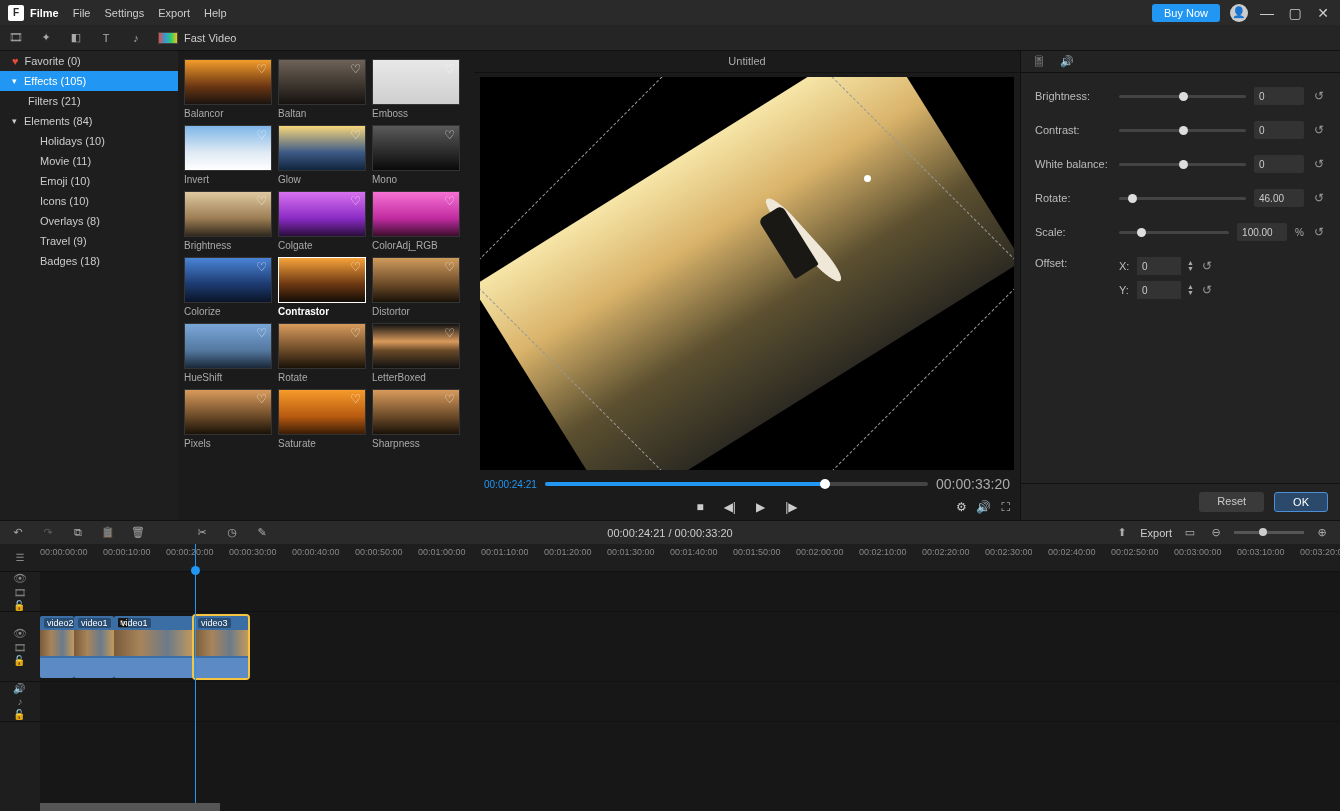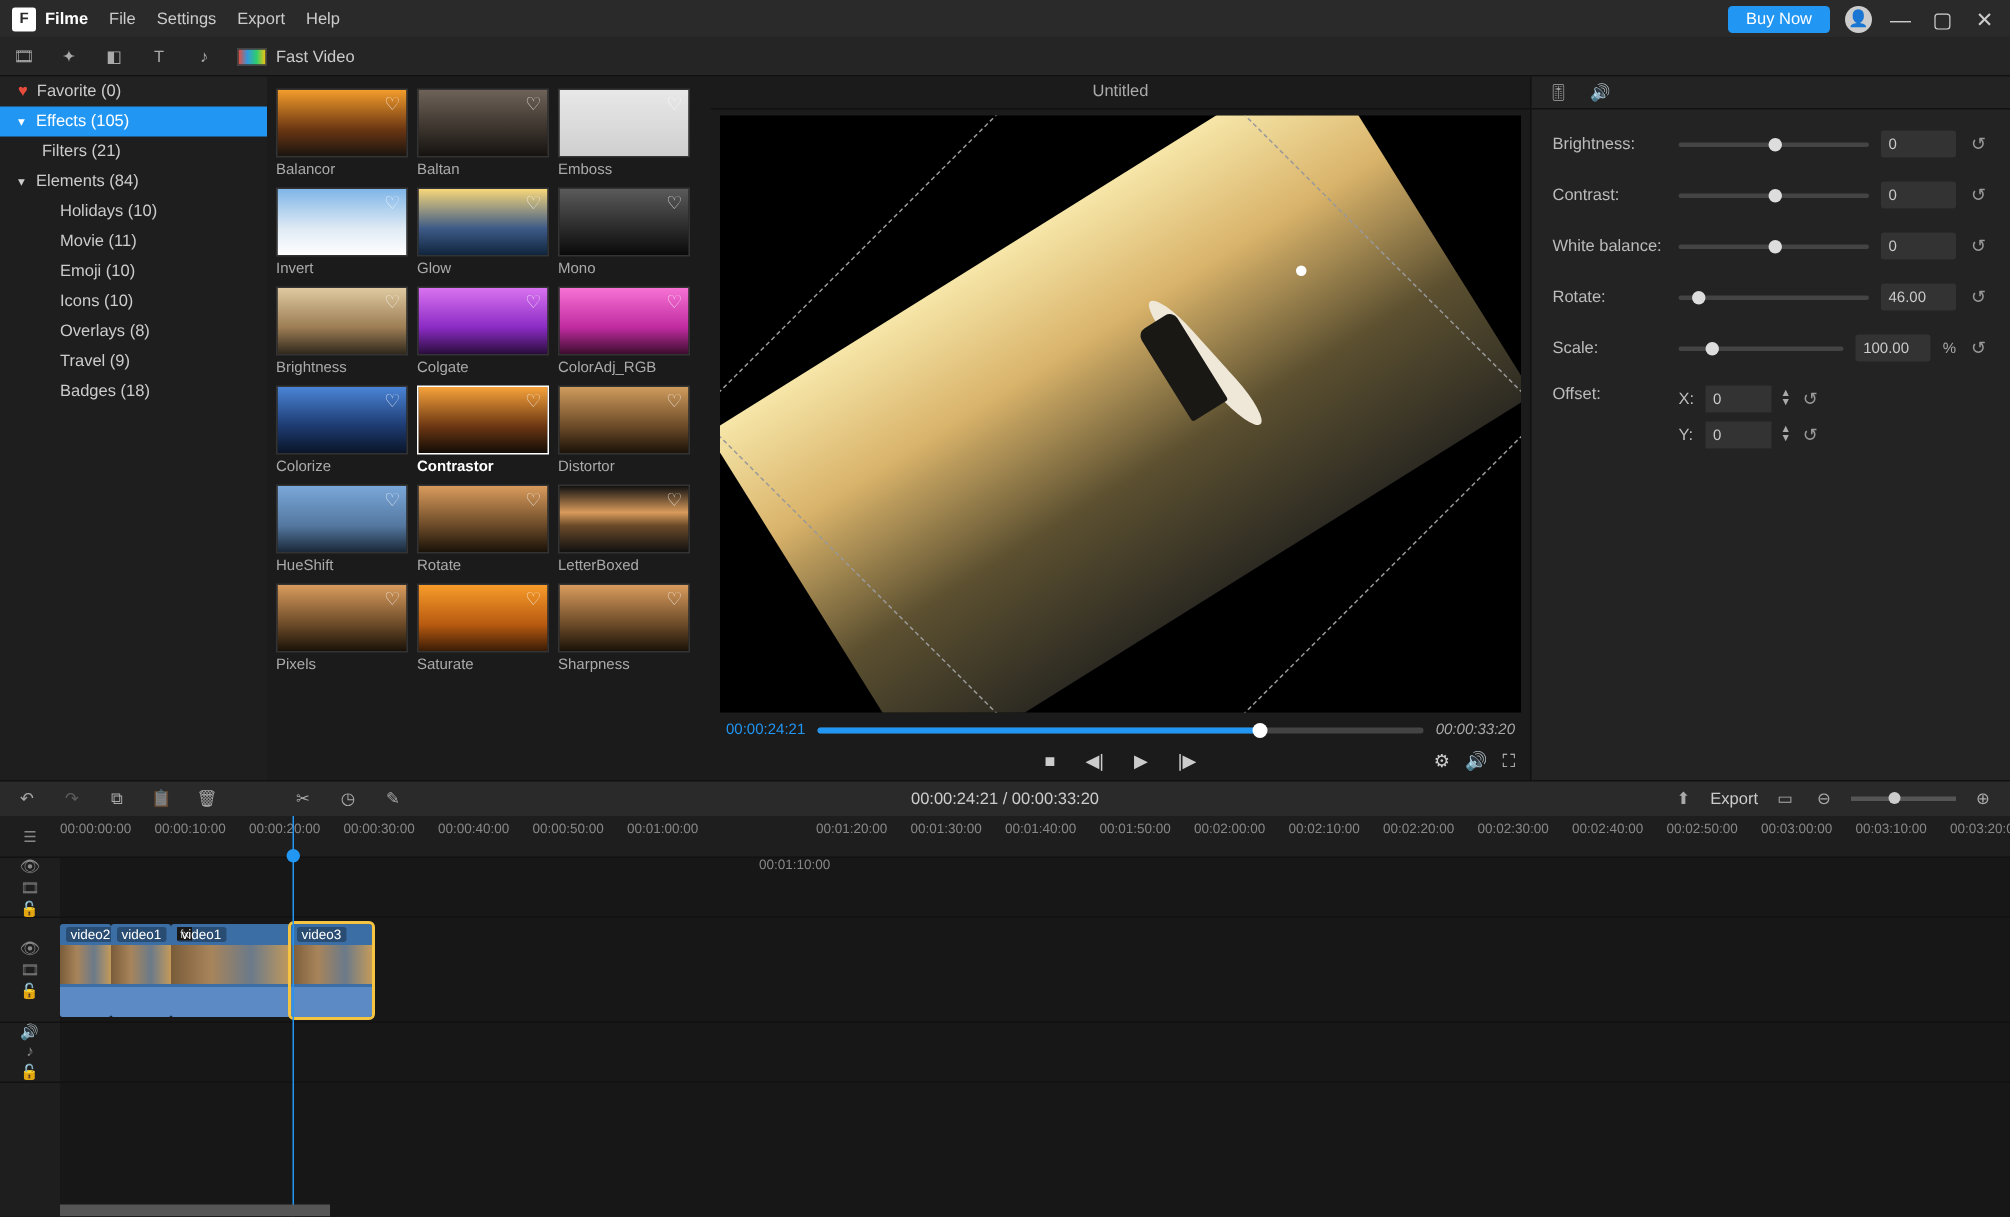--- a/index.html
+++ b/index.html
@@ -36,21 +36,21 @@
 .preview-panel { flex:1; background:#1b1b1b; display:flex; flex-direction:column; position:relative; }
 .preview-title { text-align:center; padding:4px; color:#aaa; height:22px; border-bottom:1px solid #111; }
 .preview-canvas { flex:1; position:relative; background:#000; margin:4px 6px 0 6px; overflow:hidden; }
 .video-box { position:absolute; left:50%; top:50%; width:480px; height:270px; transform:translate(-50%,-50%) rotate(-32deg); background:linear-gradient(180deg,#f6e6a8 0%,#d9b36a 30%,#5c5030 65%,#2c2a22 100%); }
 .surfer { position:absolute; left:58%; top:35%; width:28px; height:70px; background:#1a1814; border-radius:6px 6px 2px 2px; }
 .surfboard { position:absolute; left:62%; top:30%; width:16px; height:110px; background:#efe8d8; border-radius:50%/30%; transform:rotate(-10deg); }
 .crop-diamond { position:absolute; left:50%; top:50%; width:400px; height:400px; transform:translate(-50%,-50%) rotate(45deg); border:1px dashed #999; pointer-events:none; }
 .dot { position:absolute; width:7px; height:7px; background:#fff; border-radius:50%; left:72%; top:25%; }
 .preview-timebar { display:flex; align-items:center; padding:6px 10px; gap:8px; }
 .time-text { color:#2196f3; font-size:10px; }
-.time-end { color:#aaa; font-size:10px;font-style:italic; }
+.time-end { color:#aaa; font-size:14px; }
 .seek-track { flex:1; height:4px; background:#444; position:relative; border-radius:2px; }
 .seek-fill { position:absolute; height:100%; background:#2196f3; width:73%; border-radius:2px; }
 .seek-thumb { position:absolute; width:10px; height:10px; background:#fff; border-radius:50%; top:-3px; left:73%; margin-left:-5px; }
 .transport { display:flex; justify-content:center; gap:20px; padding:2px 10px 6px; position:relative; }
 .transport .ctrl { cursor:pointer; color:#ccc; font-size:12px; }
 .transport-right { position:absolute; right:10px; top:2px; display:flex; gap:10px; }
 .right-panel { width:320px; background:#232323; display:flex; flex-direction:column; border-left:1px solid #111; }
 .rp-tabs { display:flex; gap:12px; padding:4px 10px; border-bottom:1px solid #111; height:22px; align-items:center; }
 .rp-body { padding:14px 14px; flex:1; }
 .prop-row { display:flex; align-items:center; margin-bottom:16px; gap:8px; }
@@ -372,20 +372,24 @@
             <div class="xy-box">0</div>
             <div class="stepper">
                 <span>▲</span>
                 <span>▼</span>
               </div>
             <div class="reset">↺</div>
           </div>
         </div>
       </div>
     </div>
+    <div class="rp-footer">
+      <div class="btn btn-reset">Reset</div>
+      <div class="btn btn-ok">OK</div>
+    </div>
   </div>
 </div>
 
 <div class="mid-toolbar" style="position:relative">
   <span class="tool-icon">↶</span>
   <span class="tool-icon" style="opacity:.4">↷</span>
   <span class="tool-icon">⧉</span>
   <span class="tool-icon" style="opacity:.4">📋</span>
   <span class="tool-icon">🗑</span>
   <span style="width:20px"></span>
@@ -426,21 +430,21 @@
   </div>
   <div class="tl-body">
     <div class="ruler" id="ruler">
         <div class="ruler-tick" style="left: 0px;">00:00:00:00</div>
         <div class="ruler-tick" style="left: 63px;">00:00:10:00</div>
         <div class="ruler-tick" style="left: 126px;">00:00:20:00</div>
         <div class="ruler-tick" style="left: 189px;">00:00:30:00</div>
         <div class="ruler-tick" style="left: 252px;">00:00:40:00</div>
         <div class="ruler-tick" style="left: 315px;">00:00:50:00</div>
         <div class="ruler-tick" style="left: 378px;">00:01:00:00</div>
-        <div class="ruler-tick" style="left: 466px; margin-top: 24px;">00:01:10:00</div>
+        <div class="ruler-tick" style="left: 441px;">00:01:10:00</div>
         <div class="ruler-tick" style="left: 504px; text-align: center;">00:01:20:00</div>
         <div class="ruler-tick" style="left: 567px;">00:01:30:00</div>
         <div class="ruler-tick" style="left: 630px;">00:01:40:00</div>
         <div class="ruler-tick" style="left: 693px;">00:01:50:00</div>
         <div class="ruler-tick" style="left: 756px;">00:02:00:00</div>
         <div class="ruler-tick" style="left: 819px;">00:02:10:00</div>
         <div class="ruler-tick" style="left: 882px;">00:02:20:00</div>
         <div class="ruler-tick" style="left: 945px;">00:02:30:00</div>
         <div class="ruler-tick" style="left: 1008px;">00:02:40:00</div>
         <div class="ruler-tick" style="left: 1071px;">00:02:50:00</div>

